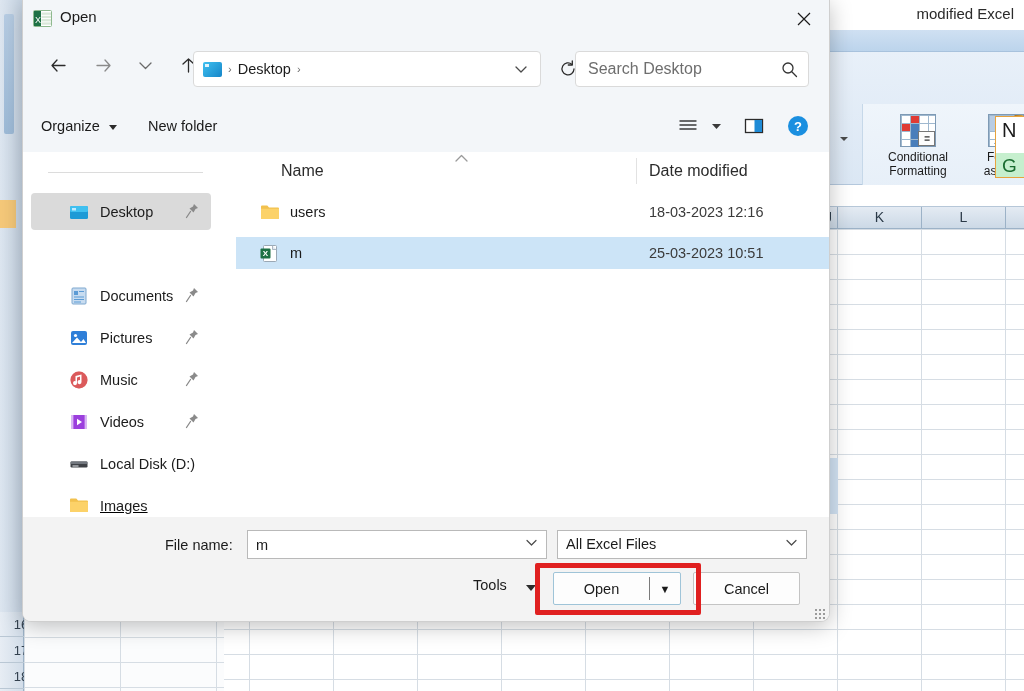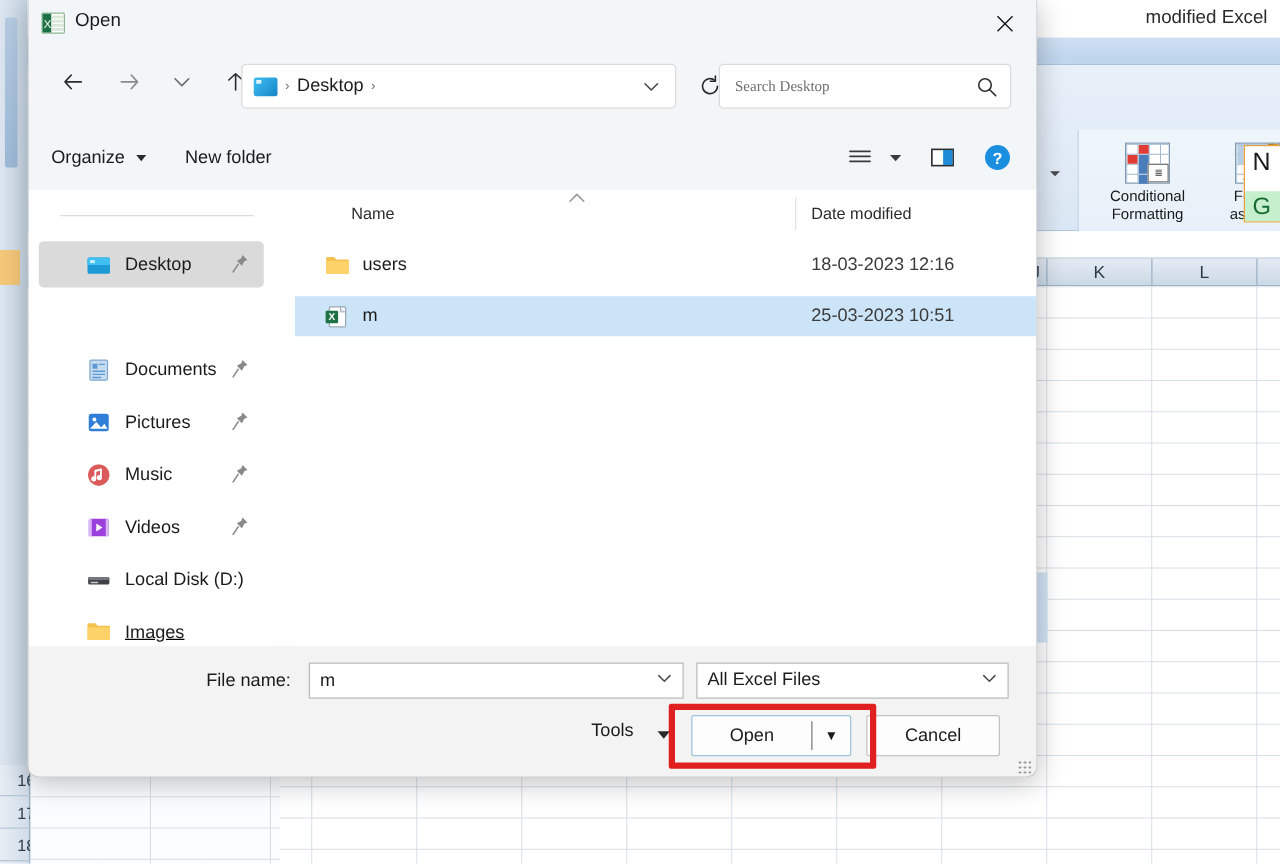--- a/index.html
+++ b/index.html
@@ -236,21 +236,21 @@
     position: absolute; left: 528px; top: 13px; width: 34px; height: 36px;
     display: flex; align-items: center; justify-content: center; cursor: pointer;
   }
   .searchbox {
     position: absolute; left: 552px; top: 13px; width: 234px; height: 36px;
     background: #ffffff; border: 1px solid #dadada; border-radius: 4px;
   }
   .search-input {
     position: absolute; left: 10px; top: 0; width: 190px; height: 34px;
     border: none; outline: none; background: transparent;
-    font-family: Liberation Serif, serif; font-size: 12px; color: #1b1b1b;
+    font-family: Liberation Sans, sans-serif; font-size: 16px; color: #1b1b1b;
   }
   .search-input::placeholder { color: #6e6e6e; }
   .search-icon {
     position: absolute; right: 10px; top: 9px; width: 17px; height: 17px;
     color: #333;
   }
 
   .dlg-commandbar {
     position: absolute; left: 0; top: 100px; width: 806px; height: 52px;
     background: #f3f6f9;
@@ -300,21 +300,21 @@
   .filepane {
     position: absolute; left: 213px; top: 0; width: 593px; height: 365px;
     background: #ffffff;
   }
   .col-header {
     position: absolute; left: 0; top: 0; width: 593px; height: 38px;
     background: #ffffff;
   }
   .col-h {
     position: absolute; top: 0; height: 38px; line-height: 38px;
-    font-size: 13px; color: #2b2b2b; cursor: pointer;
+    font-size: 16px; color: #2b2b2b; cursor: pointer;
   }
   .col-divider {
     position: absolute; top: 6px; width: 1px; height: 26px; background: #e2e2e2;
   }
   .sort-chevron {
     position: absolute; left: 218px; top: 1px;
     color: #8a8a8a; font-size: 11px;
   }
   .file-row {
     position: absolute; left: 0; width: 593px; height: 32px;

